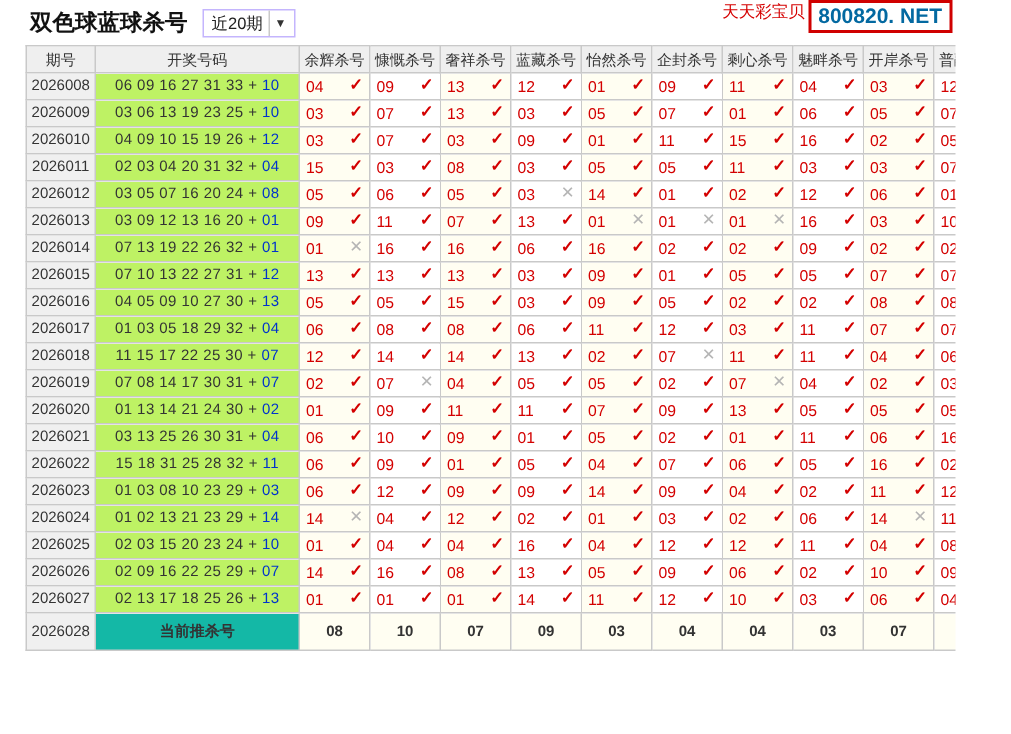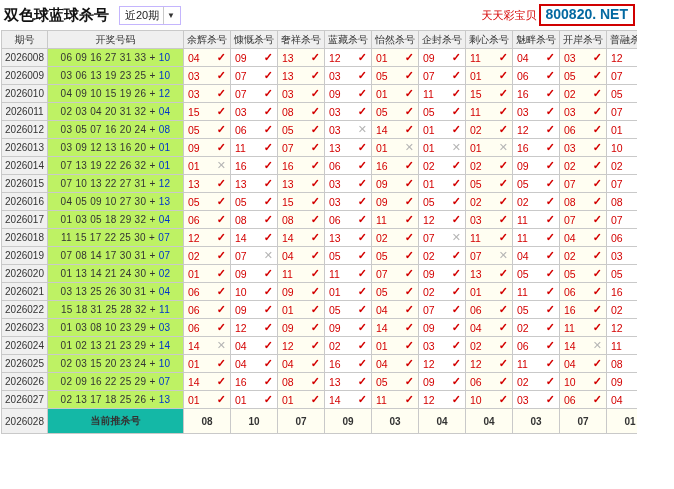--- a/index.html
+++ b/index.html
@@ -6,20 +6,21 @@
   html, body {
     margin: 0; padding: 0;
     width: 674px; height: 489px;
     background: #ffffff;
     font-family: "Liberation Sans", sans-serif;
   }
   #app {
     width: 637px; height: 489px;
     position: relative;
     overflow: hidden;
+    padding-left: 16px;
   }
   
   .topbar {
     height: 30px;
     display: flex;
     align-items: center;
     padding: 0 4px;
     position: relative;
   }
   .page-title {
@@ -46,21 +47,21 @@
     width: 15px; height: 17px;
     border-left: 1px solid #c9c9c9;
     display: flex; align-items: center; justify-content: center;
     font-size: 8px;
     color: #333;
   }
   .brand-wrap {
     position: absolute;
     right: 2px; top: 0;
     display: flex;
-    align-items: center;
+    align-items: flex-start;
     height: 30px;
   }
   .brand-cn {
     font-size: 11px;
     color: #d50000;
     margin-right: 2px;
     letter-spacing: 0px;
   }
   .brand-box {
     border: 2px solid #d00000;

